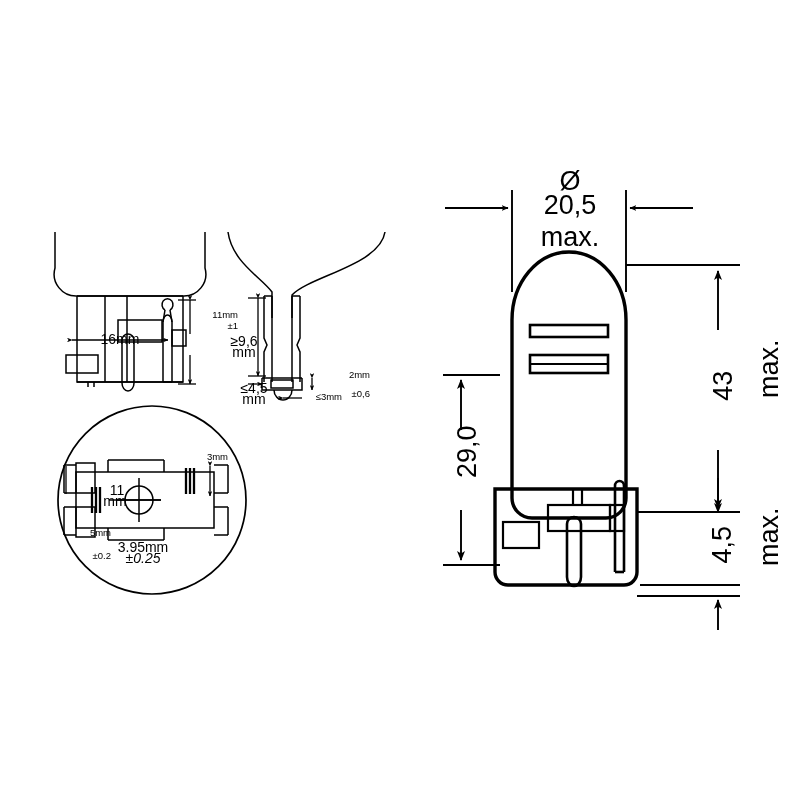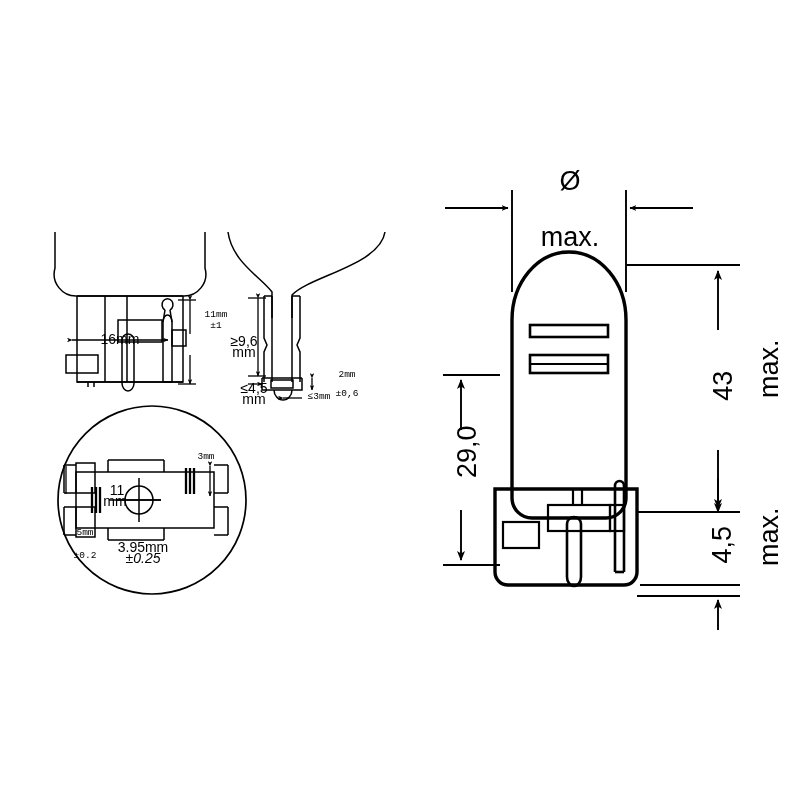--- a/index.html
+++ b/index.html
@@ -12,21 +12,21 @@
   .lbl{position:absolute;white-space:pre;line-height:1.02;color:#000;
        font-family:"Liberation Sans",sans-serif;}
 
   
   .big      {font-size:27px;text-align:center;}
   .vert     {transform-origin:50% 50%;}
   .rot-ccw  {transform:rotate(-90deg);}
 
   
   .tiny     {font-size:14px;text-align:center;}
-  .tiny-l   {font-size:9.5px;text-align:center;font-family:Liberation Mono, monospace;}
+  .tiny-l   {font-size:9.5px;text-align:right;}
 </style>
 </head>
 <body>
 
 <div id="sheet">
 
   <svg width="800" height="800" viewBox="0 0 800 800">
     <defs>
       <marker id="ah-d" markerWidth="10" markerHeight="8" refX="9" refY="4" orient="auto" markerUnits="userSpaceOnUse">
         <path d="M0,0 L10,4 L0,8 L2.6,4 Z" fill="#000"></path>
@@ -222,20 +222,21 @@
       <g stroke-width="1.3">
         <line x1="210" y1="466" x2="210" y2="496" marker-start="url(#ah-xs)" marker-end="url(#ah-xs)"></line>
         <line x1="66" y1="466" x2="66" y2="494"></line>
         <line x1="109" y1="500" x2="161" y2="500"></line>
       </g>
 
     </g>
   </svg>
 
   <div class="lbl big" style="left:520px;top:168px;width:100px;">Ø</div>
+  <div class="lbl big" style="left:520px;top:192px;width:100px;">20,5</div>
   <div class="lbl big" style="left:520px;top:224px;width:100px;">max.</div>
 
   <div class="lbl big vert rot-ccw" style="left:694px;top:372px;width:60px;">43</div>
   <div class="lbl big vert rot-ccw" style="left:722px;top:355px;width:96px;">max.</div>
 
   <div class="lbl big vert rot-ccw" style="left:420px;top:438px;width:96px;">29,0</div>
 
   <div class="lbl big vert rot-ccw" style="left:690px;top:531px;width:66px;">4,5</div>
   <div class="lbl big vert rot-ccw" style="left:722px;top:523px;width:96px;">max.</div>
 

